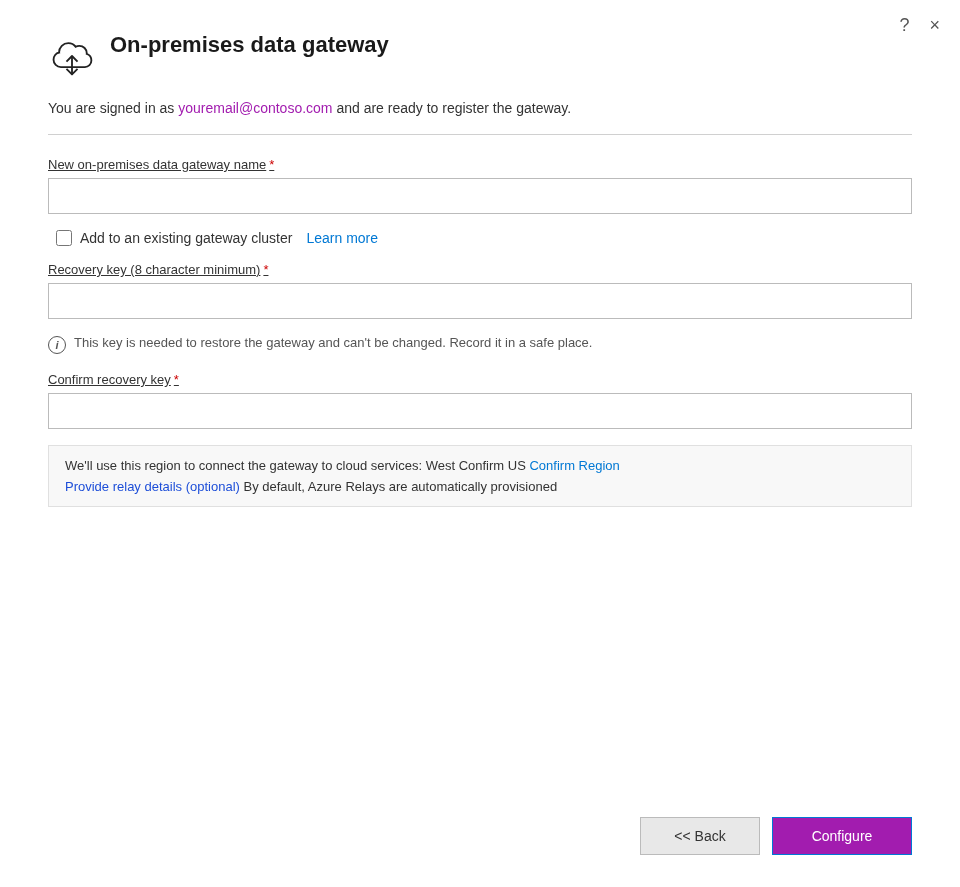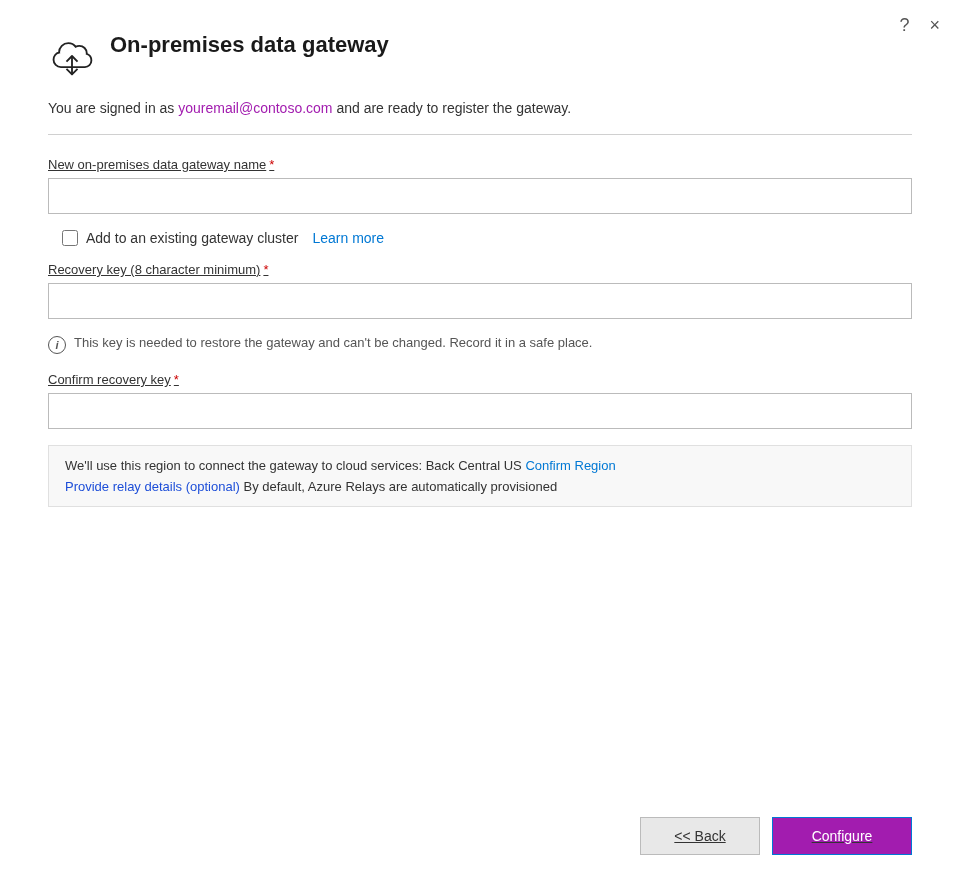--- a/index.html
+++ b/index.html
@@ -110,21 +110,21 @@
       font-size: 14px;
       color: #333;
       outline: none;
       background: #fff;
     }
 
     .checkbox-row {
       display: flex;
       align-items: center;
       gap: 8px;
-      margin: 14px 0 16px 14px;
+      margin: 14px 0 16px 8px;
     }
 
     .checkbox-input {
       width: 16px;
       height: 16px;
       border: 1px solid #888;
       flex-shrink: 0;
       cursor: pointer;
       accent-color: #0078d4;
     }
@@ -189,21 +189,20 @@
       text-decoration: none;
       font-size: 13px;
     }
 
     .dialog-footer {
       display: flex;
       justify-content: flex-end;
       align-items: center;
       gap: 12px;
       padding: 20px 48px 32px 48px;
-      text-decoration: underline;
     }
 
     .btn-back {
       background: #e8e8e8;
       border: 1px solid #bbb;
       color: #333;
       padding: 10px 28px;
       font-size: 14px;
       cursor: pointer;
       min-width: 120px;
@@ -285,21 +284,21 @@
     <div class="field-group">
       <div class="field-label">
         <span>Confirm recovery key</span>
         <span class="required-star">*</span>
       </div>
       <input class="text-input" type="password" placeholder="" style="">
     </div>
 
     <div class="region-box">
       <div class="region-line">
-        <span>We'll use this region to connect the gateway to cloud services: Back Central US</span>
+        <span>We'll use this region to connect the gateway to cloud services: West Confirm US</span>
         <a class="region-link" href="#">Confirm Region</a>
       </div>
       <div>
         <a class="relay-link" href="#">Provide relay details (optional)</a>
         <span> By default, Azure Relays are automatically provisioned</span>
       </div>
     </div>
 
   </div>
 

